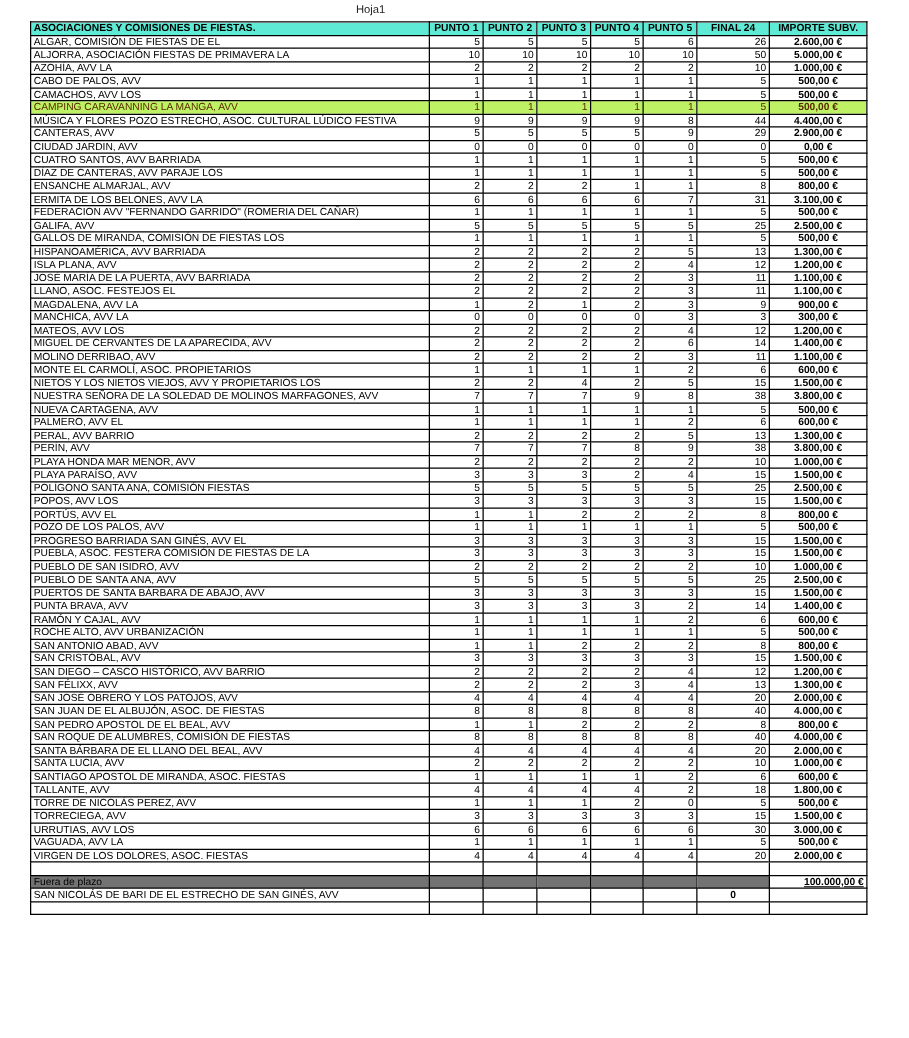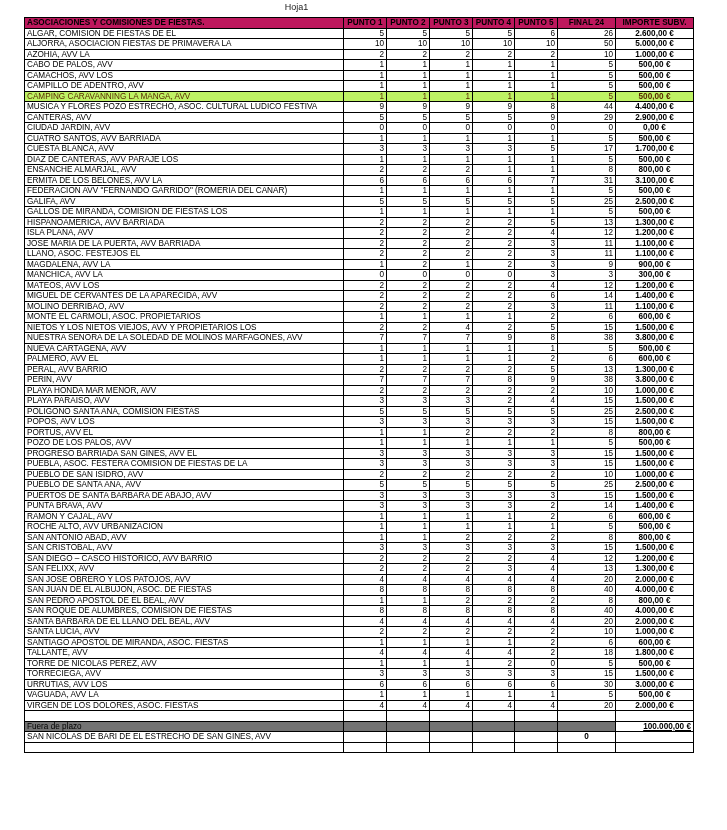--- a/index.html
+++ b/index.html
@@ -8,21 +8,21 @@
   .sheet-title { position: absolute; top: 2px; left: 0; width: 593px; text-align: center;
                  font-size: 9px; color: #222; }
   table.grid { position: absolute; top: 17px; left: 24px; border-collapse: collapse;
                table-layout: fixed; font-size: 8.2px; line-height: 9px; }
   table.grid td, table.grid th { border: 1px solid #000; padding: 0 2px; height: 9.5px;
                white-space: nowrap; overflow: hidden; }
   col.c-name { width: 319px; }
   col.c-p1 { width: 43px; } col.c-p2 { width: 43px; } col.c-p3 { width: 43px; }
   col.c-p4 { width: 42px; } col.c-p5 { width: 43px; }
   col.c-final { width: 58px; } col.c-imp { width: 78px; }
-  th { background: #be185d; font-weight: bold; text-align: center; font-size: 8.2px; }
+  th { background: #5eead4; font-weight: bold; text-align: center; font-size: 8.2px; }
   th.hname { text-align: left; }
   td.num { text-align: right; }
   td.final { text-align: right; border-top: none; border-bottom: none; }
   td.imp { text-align: center; font-weight: bold; }
   tr.struck td { background: #bef264; color: #5a2a00; }
   tr.late td.orange { background: #737373; }
   tr.late td.total { text-align: right; font-weight: bold; text-decoration: underline; }
   td.zero { text-align: center; font-weight: bold; }
 </style>
 </head>
@@ -97,30 +97,20 @@
       <tr>
         <td>CAMACHOS, AVV LOS</td>
         <td class="num">1</td>
         <td class="num">1</td>
         <td class="num">1</td>
         <td class="num">1</td>
         <td class="num">1</td>
         <td class="final">5</td>
         <td class="imp">500,00 €</td>
       </tr>
-      <tr>
-        <td>CAMPILLO DE ADENTRO, AVV</td>
-        <td class="num">1</td>
-        <td class="num">1</td>
-        <td class="num">1</td>
-        <td class="num">1</td>
-        <td class="num">1</td>
-        <td class="final">5</td>
-        <td class="imp">500,00 €</td>
-      </tr>
       <tr class="struck">
         <td>CAMPING CARAVANNING LA MANGA, AVV</td>
         <td class="num">1</td>
         <td class="num">1</td>
         <td class="num">1</td>
         <td class="num">1</td>
         <td class="num">1</td>
         <td class="final">5</td>
         <td class="imp">500,00 €</td>
       </tr>
@@ -156,30 +146,20 @@
       </tr>
       <tr>
         <td>CUATRO SANTOS, AVV BARRIADA</td>
         <td class="num">1</td>
         <td class="num">1</td>
         <td class="num">1</td>
         <td class="num">1</td>
         <td class="num">1</td>
         <td class="final">5</td>
         <td class="imp">500,00 €</td>
-      </tr>
-      <tr>
-        <td>CUESTA BLANCA, AVV</td>
-        <td class="num">3</td>
-        <td class="num">3</td>
-        <td class="num">3</td>
-        <td class="num">3</td>
-        <td class="num">5</td>
-        <td class="final">17</td>
-        <td class="imp">1.700,00 €</td>
       </tr>
       <tr>
         <td>DÍAZ DE CANTERAS, AVV PARAJE LOS</td>
         <td class="num">1</td>
         <td class="num">1</td>
         <td class="num">1</td>
         <td class="num">1</td>
         <td class="num">1</td>
         <td class="final">5</td>
         <td class="imp">500,00 €</td>

